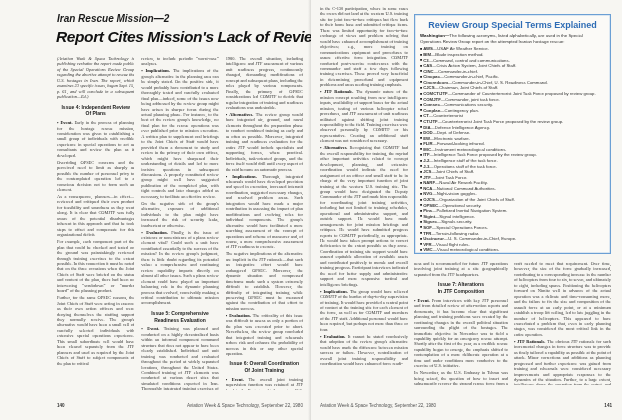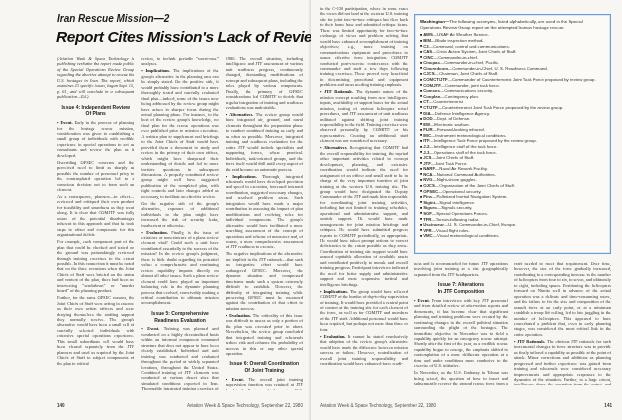--- a/index.html
+++ b/index.html
@@ -104,20 +104,21 @@
   <div class="page" id="page-right">
     <div id="r-col1">
         <p class="para cont">in the C-130 participation, where in some cases the crews did not land at the western U.S. training site for joint face-to-face critiques but flew back to their home base and submitted critique items. There was limited opportunity for face-to-face exchange of views and problem solving that would have enhanced accomplishment of training objectives; e.g., more training on communications equipment and procedures to assure effective force integration. COMJTF conducted post-exercise conferences with the commander and staff a few days following training exercises. These proved very beneficial in determining procedural and equipment problems and areas needing training emphasis.</p>
         <p class="para"><strong>• JTF Rationale. </strong>The dynamic nature of the mission concept resulting from new intelligence inputs, availability of support bases for the actual mission, testing of various helicopter refuel procedures, and JTF assessment of unit readiness militated against shifting joint training responsibility to the field. Training exercises were observed personally by COMJTF or his representative. Creating an additional staff element was not considered necessary.</p>
         <p class="para"><strong>• Alternatives. </strong>Recognizing that COMJTF had the overall responsibility for training, the myriad other important activities related to concept development, planning, and extensive coordination would indicate the need for assignment of an officer and small staff to be in charge of the very important function of joint training at the western U.S. training site. The group would have designated the Deputy Commander of the JTF and made him responsible for coordinating joint training activities, including but not limited to training schedules, operational and administrative support, and outside support. He would have made arrangements for joint mission briefings and critiques. He would have submitted progress reports to COMJTF periodically, as appropriate. He would have taken prompt actions to correct deficiencies to the extent possible as they arose. Coordination of training site support would have assured equitable allocation of available assets and contributed positively to morale and overall training progress. Participant interviews indicated the need for better supply and administrative support and more responsive tactical and intelligence briefings.</p>
         <p class="para"><strong>• Implications. </strong>The group would have relieved COMJTF of the burden of day-to-day supervision of training. It would have provided a central point of contact at the training site for each element of the force, as well as for COMJTF and members of the JTF staff. Additional personnel would have been required, but perhaps not more than three or four.</p>
         <p class="para"><strong>• Evaluation. </strong>It cannot be stated conclusively that adoption of the review group's alternative would have made the difference between mission success or failure. However, centralization of overall joint training responsibility and coordination would have enhanced force readi-</p>
       </div>
 
     <div id="gloss-box">
+      <div id="gloss-title">Review Group Special Terms Explained</div>
       <p id="gloss-intro"><strong>Washington—</strong><span>The following acronyms, listed alphabetically, are used in the Special Operations Review Group report on the attempted Iranian hostage rescue:</span></p>
       <ul id="gloss-list">
           <li><span class="sq">■</span><strong>AWS</strong>—USAF Air Weather Service.</li>
           <li><span class="sq">■</span><strong>BIM</strong>—Blade inspection method.</li>
           <li><span class="sq">■</span><strong>C3</strong>—Command, control and communications.</li>
           <li><span class="sq">■</span><strong>CAS</strong>—Crisis Action System, Joint Chiefs of Staff.</li>
           <li><span class="sq">■</span><strong>CINC</strong>—Commander-in-chief.</li>
           <li><span class="sq">■</span><strong>Cincpac</strong>—Commander-in-chief, Pacific.</li>
           <li><span class="sq">■</span><strong>Cincredcom</strong>—Commander-in-Chief, U. S. Readiness Command.</li>
           <li><span class="sq">■</span><strong>CJCS</strong>—Chairman, Joint Chiefs of Staff.</li>

